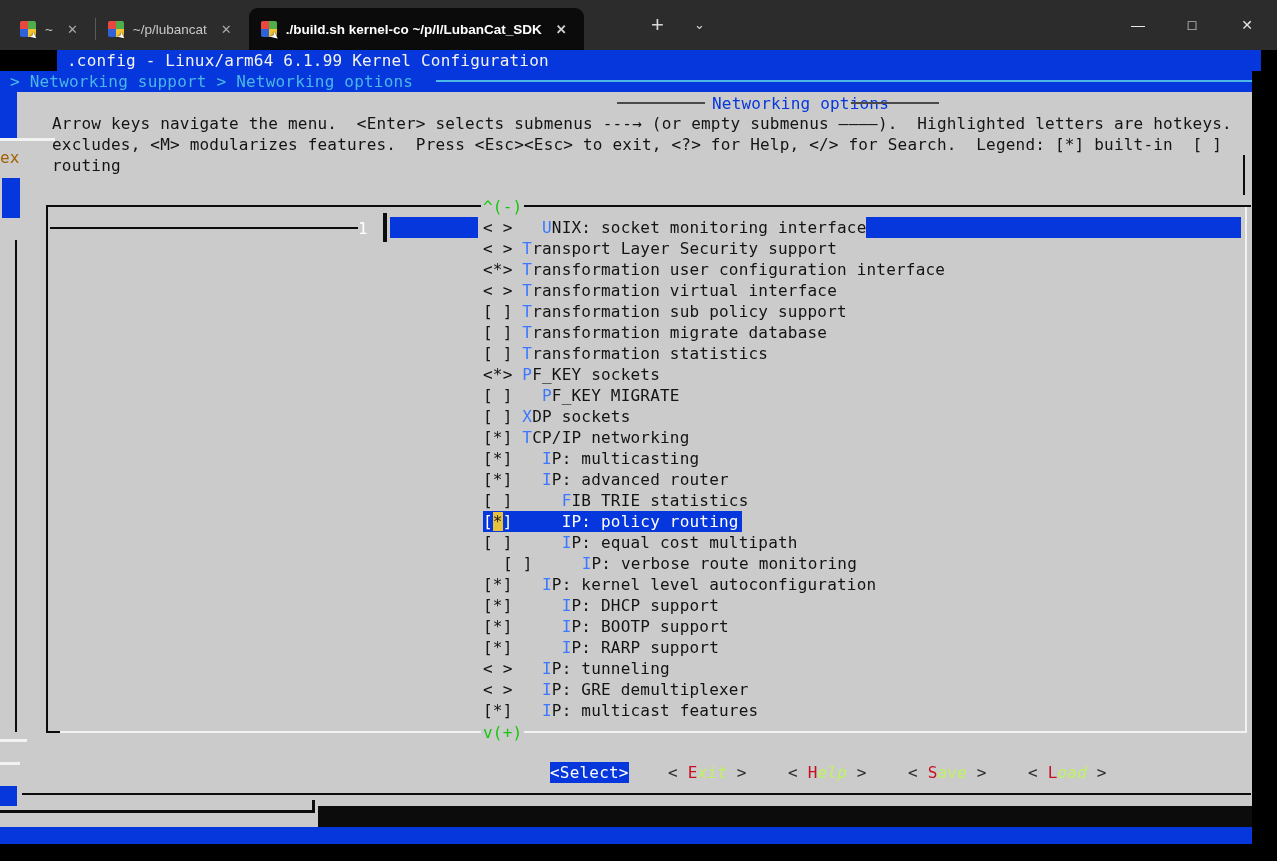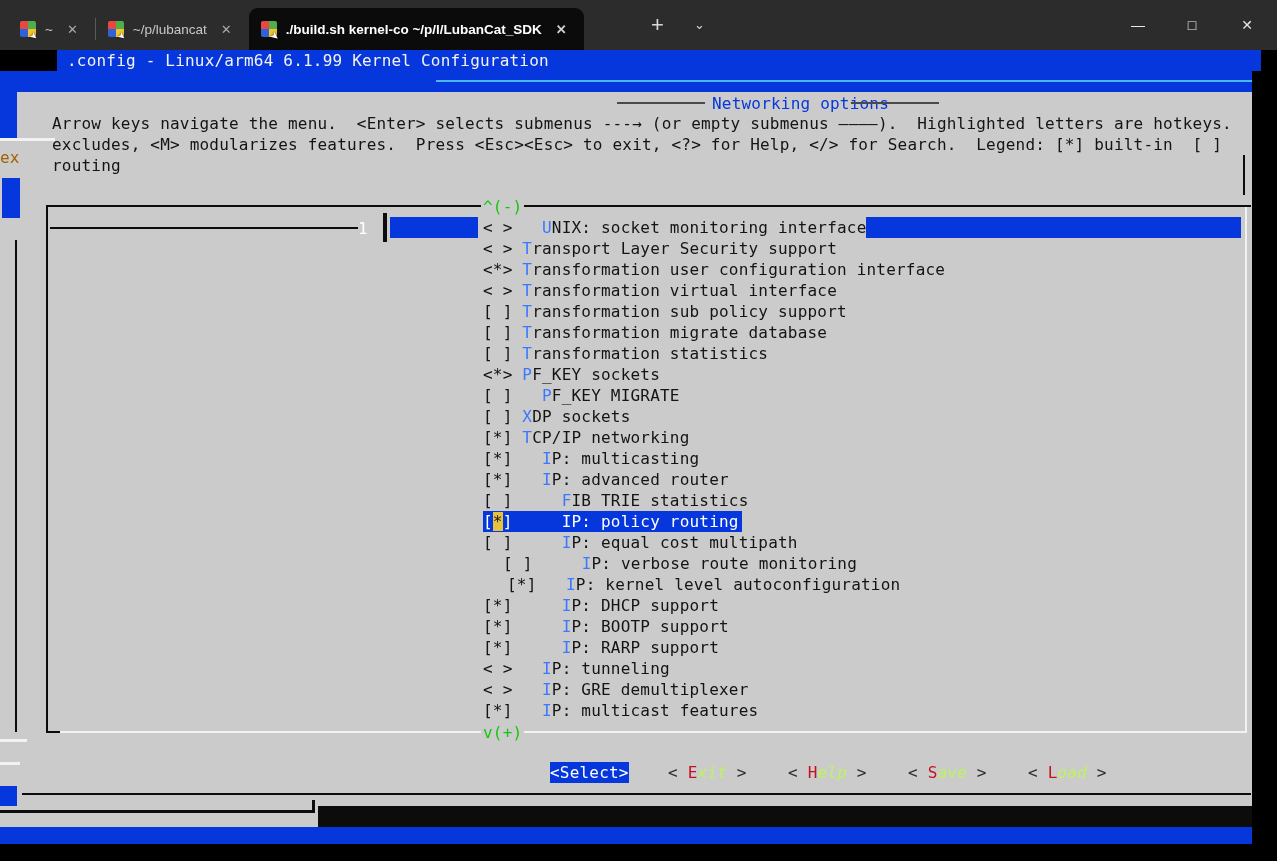--- a/index.html
+++ b/index.html
@@ -84,20 +84,21 @@
   <div class="abs dd">⌄</div>
   <div class="abs wbtn" style="left:1115px">—</div>
   <div class="abs wbtn" style="left:1169px">□</div>
   <div class="abs wbtn" style="left:1224px">✕</div>
 </div>
 
 <div class="abs hdr1 t16">
   <span class="abs hdrtext">.config - Linux/arm64 6.1.99 Kernel Configuration</span>
 </div>
 <div class="abs hdr2 t16">
+  <span class="abs hdrtext">&gt; Networking support &gt; Networking options</span>
   <span class="abs hdrrule"></span>
 </div>
 
 <div class="abs dialog-bg"></div>
 <div class="abs leftstrip"></div>
 
 <div class="abs blueblk" style="left:0;top:92px;width:17px;height:46px"></div>
 <div class="abs whtln" style="left:0;top:138px;width:55px;height:3px"></div>
 <div class="abs t16" style="left:0;top:147px;color:#a16207">ex</div>
 <div class="abs blueblk" style="left:2px;top:178px;width:18px;height:40px"></div>
@@ -141,21 +142,21 @@
     <div class="abs t16 mrow" style="top: 364px;"><span>&lt;*&gt; </span><span class="hk">P</span><span>F_KEY sockets</span></div>
     <div class="abs t16 mrow" style="top: 385px;"><span>[ ]   </span><span class="hk">P</span><span>F_KEY MIGRATE</span></div>
     <div class="abs t16 mrow" style="top: 406px;"><span>[ ] </span><span class="hk">X</span><span>DP sockets</span></div>
     <div class="abs t16 mrow" style="top: 427px;"><span>[*] </span><span class="hk">T</span><span>CP/IP networking</span></div>
     <div class="abs t16 mrow" style="top: 448px;"><span>[*]   </span><span class="hk">I</span><span>P: multicasting</span></div>
     <div class="abs t16 mrow" style="top: 469px;"><span>[*]   </span><span class="hk">I</span><span>P: advanced router</span></div>
     <div class="abs t16 mrow" style="top: 490px;"><span>[ ]     </span><span class="hk">F</span><span>IB TRIE statistics</span></div>
     <div class="abs t16 mrow sel" style="top: 511px;"><span>[</span><span class="cur">*</span><span>]</span><span>     IP: policy routing</span></div>
     <div class="abs t16 mrow" style="top: 532px;"><span>[ ]     </span><span class="hk">I</span><span>P: equal cost multipath</span></div>
     <div class="abs t16 mrow" style="top: 553px; margin-left: 20px;"><span>[ ]     </span><span class="hk">I</span><span>P: verbose route monitoring</span></div>
-    <div class="abs t16 mrow" style="top: 574px; margin-left: 24px;"><span>[*]   </span><span class="hk">I</span><span>P: kernel level autoconfiguration</span></div>
+    <div class="abs t16 mrow" style="top: 574px;"><span>[*]   </span><span class="hk">I</span><span>P: kernel level autoconfiguration</span></div>
     <div class="abs t16 mrow" style="top: 595px;"><span>[*]     </span><span class="hk">I</span><span>P: DHCP support</span></div>
     <div class="abs t16 mrow" style="top: 616px;"><span>[*]     </span><span class="hk">I</span><span>P: BOOTP support</span></div>
     <div class="abs t16 mrow" style="top: 637px;"><span>[*]     </span><span class="hk">I</span><span>P: RARP support</span></div>
     <div class="abs t16 mrow" style="top: 658px;"><span>&lt; &gt;   </span><span class="hk">I</span><span>P: tunneling</span></div>
     <div class="abs t16 mrow" style="top: 679px;"><span>&lt; &gt;   </span><span class="hk">I</span><span>P: GRE demultiplexer</span></div>
     <div class="abs t16 mrow" style="top: 700px;"><span>[*]   </span><span class="hk">I</span><span>P: multicast features</span></div>
   </div>
 
 <div id="button-bar">
     <div class="abs t16 btn sel" style="left: 550px;"><span>&lt;Select&gt;</span></div>

